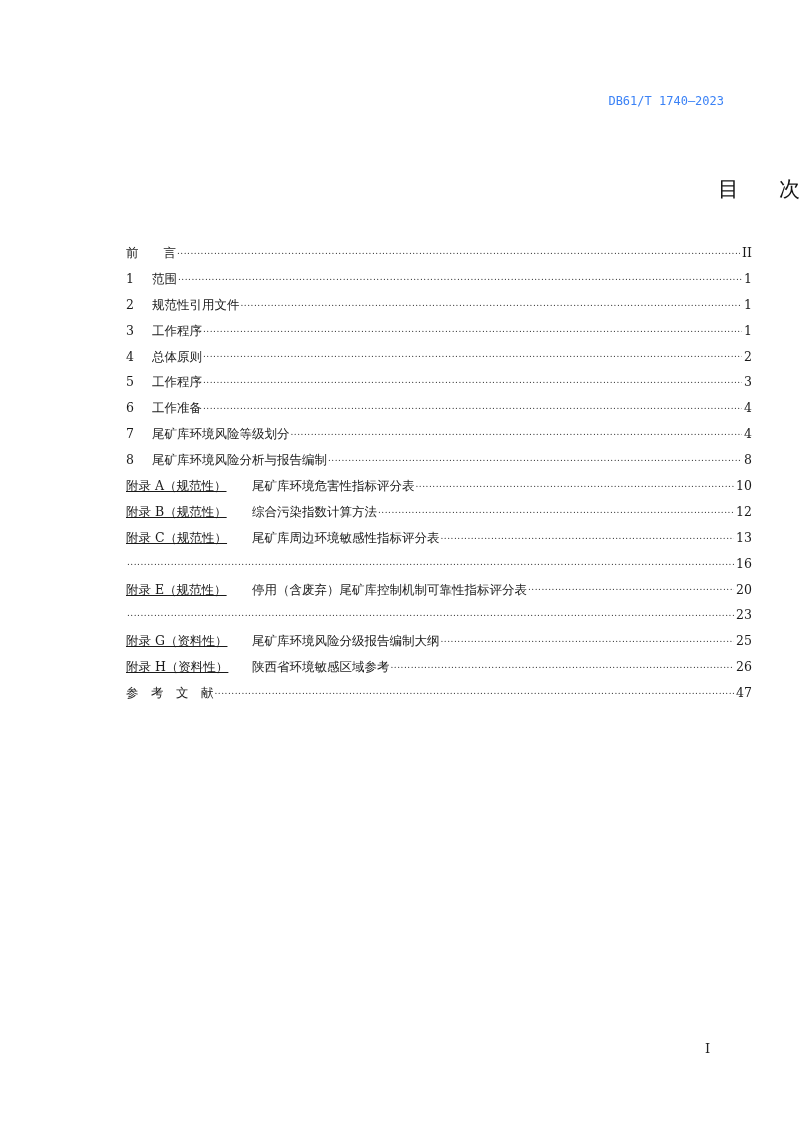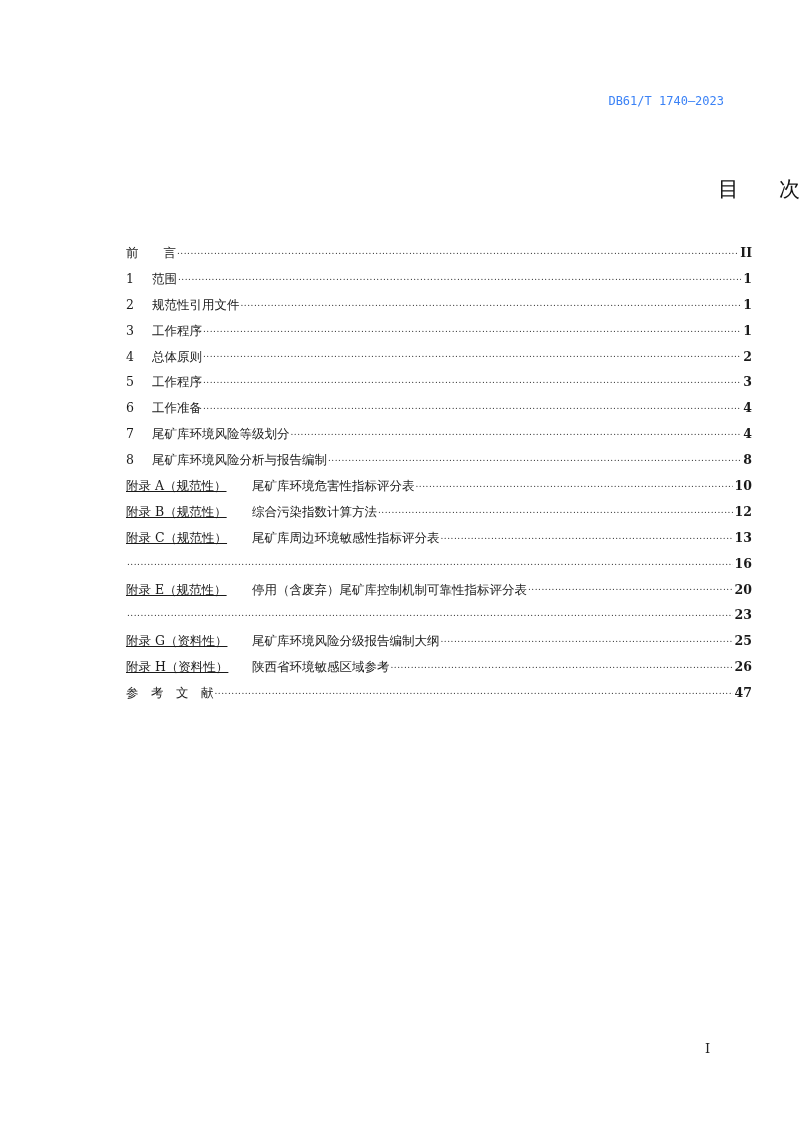--- a/index.html
+++ b/index.html
@@ -11,21 +11,21 @@
                font-family:"DejaVu Sans","Liberation Sans",sans-serif; font-size:21px; color:#111; }
   .toc-title span { display:inline-block; }
   .toc-title .gap { width:40px; }
   .toc { position:absolute; top:240px; left:91px; width:626px;margin-left:35px; }
   .row { height:25.9px; display:flex; align-items:center; font-size:12.5px; line-height:20px; white-space:nowrap; }
   .row .lbl { flex:0 0 auto; display:flex; }
   .row .num { display:inline-block; width:26px; }
   .row .appx { display:inline-block; width:126px;text-decoration:underline; }
   .row .dots { flex:1 1 auto; overflow:hidden; color:#333; margin:0 2px 0 1px; letter-spacing:0.5px; font-size:9px; align-self:flex-end; padding-bottom:5px; }
   .row .dots::before { content:"...................................................................................................................................................................................................................................................................................................................................."; }
-  .row .pg { flex:0 0 auto; text-align:left; min-width:8px;font-weight:bold; }
+  .row .pg { flex:0 0 auto; text-align:left; min-width:8px; }
   .page-num { position:absolute; top:1041px; left:705px; font-size:13px; color:#222; }
 </style>
 </head>
 <body>
 
 <div class="doc-code">DB61/T 1740—2023</div>
 
 <div class="toc-title">
   <span>目</span><span class="gap"></span><span>次</span>
 </div>

